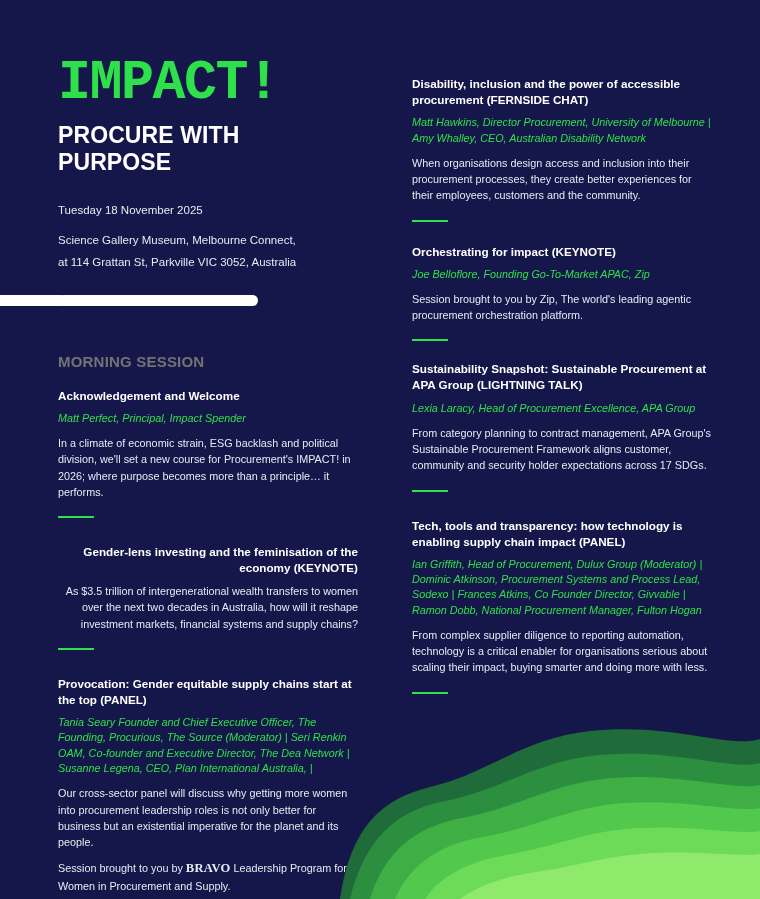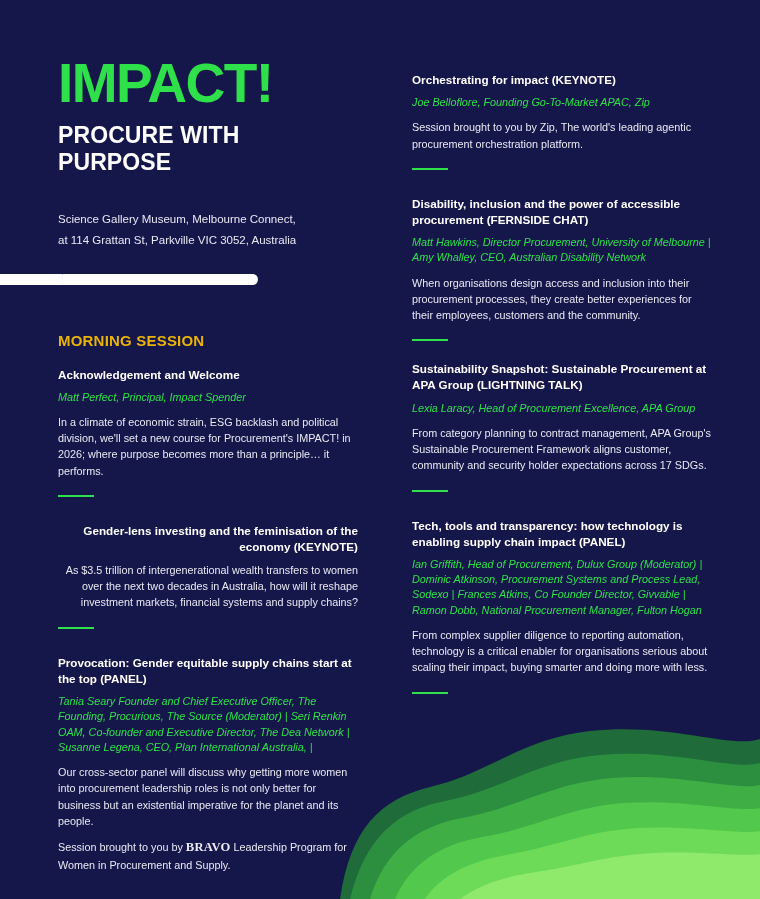--- a/index.html
+++ b/index.html
@@ -31,21 +31,21 @@
     position: relative;
     z-index: 2;
     display: flex;
     padding: 50px 52px 0 58px;
   }
   .col-left { width: 300px; flex: 0 0 300px; }
   .col-right { width: 300px; flex: 0 0 300px; margin-left: 54px; }
 
   
   .logo {
-    font-family: Liberation Sans, sans-serif;
+    font-family: Liberation Mono, monospace;
     font-weight: 700;
     font-size: 55px;
     letter-spacing: -1.5px;
     line-height: 1;
     color: #2ee04a;
     margin: 6px 0 0 0;
   }
   .tagline {
     font-weight: 700;
     font-size: 23px;
@@ -83,21 +83,21 @@
     background: #ffffff;
   }
 
   
   .session-title {
     font-weight: 700;
     font-size: 15px;
     letter-spacing: 0.2px;
     margin-top: 47px;
     margin-bottom: 18px;
-    color: #eab308;
+    color: #737373;
   }
 
   .item { margin-bottom: 20px; }
   .item-title {
     font-weight: 700;
     font-size: 11.7px;
     line-height: 1.38;
     color: #ffffff;
     margin-bottom: 7px;
   }
@@ -149,20 +149,21 @@
 </div>
 
 <div class="page">
 
   <div class="col-left">
 
     <div class="logo">IMPACT!</div>
     <div class="tagline">PROCURE WITH PURPOSE</div>
 
     <div class="event-meta">
+      <div>Tuesday 18 November 2025</div>
       <div class="meta-gap"></div>
       <div>Science Gallery Museum, Melbourne Connect,</div>
       <div>at 114 Grattan St, Parkville VIC 3052, Australia</div>
     </div>
 
     <div class="barwrap">
       <div class="bar-left-cap"></div>
       <div class="bar-track"></div>
     </div>
 
@@ -186,34 +187,34 @@
       <div class="item-speakers">Tania Seary Founder and Chief Executive Officer, The Founding, Procurious, The Source (Moderator) | Seri Renkin OAM, Co-founder and Executive Director, The Dea Network | Susanne Legena, CEO, Plan International Australia, |</div>
       <div class="item-desc">Our cross-sector panel will discuss why getting more women into procurement leadership roles is not only better for business but an existential imperative for the planet and its people.</div>
       <div class="item-note"><span>Session brought to you by </span><span class="bravo">BRAVO</span><span> Leadership Program for Women in Procurement and Supply.</span></div>
 
     </div>
 
   </div>
 
   <div class="col-right">
 
+    <div class="item" style="margin-top:26px;">
+      <div class="item-title">Disability, inclusion and the power of accessible procurement (FERNSIDE CHAT)</div>
+      <div class="item-speakers">Matt Hawkins, Director Procurement, University of Melbourne | Amy Whalley, CEO, Australian Disability Network</div>
+      <div class="item-desc">When organisations design access and inclusion into their procurement processes, they create better experiences for their employees, customers and the community.</div>
+      <div class="divider"></div>
+    </div>
+
     <div class="item" style="margin-top:22px;">
       <div class="item-title">Orchestrating for impact (KEYNOTE)</div>
       <div class="item-speakers">Joe Belloflore, Founding Go-To-Market APAC, Zip</div>
       <div class="item-desc">Session brought to you by Zip, The world's leading agentic procurement orchestration platform.</div>
       <div class="divider"></div>
     </div>
 
-    <div class="item" style="margin-top:26px;">
-      <div class="item-title">Disability, inclusion and the power of accessible procurement (FERNSIDE CHAT)</div>
-      <div class="item-speakers">Matt Hawkins, Director Procurement, University of Melbourne | Amy Whalley, CEO, Australian Disability Network</div>
-      <div class="item-desc">When organisations design access and inclusion into their procurement processes, they create better experiences for their employees, customers and the community.</div>
-      <div class="divider"></div>
-    </div>
-
     <div class="item" style="margin-top:20px;">
       <div class="item-title">Sustainability Snapshot: Sustainable Procurement at APA Group (LIGHTNING TALK)</div>
       <div class="item-speakers">Lexia Laracy, Head of Procurement Excellence, APA Group</div>
       <div class="item-desc">From category planning to contract management, APA Group's Sustainable Procurement Framework aligns customer, community and security holder expectations across 17 SDGs.</div>
       <div class="divider"></div>
     </div>
 
     <div class="item" style="margin-top:26px;">
       <div class="item-title">Tech, tools and transparency: how technology is enabling supply chain impact (PANEL)</div>
       <div class="item-speakers">Ian Griffith, Head of Procurement, Dulux Group (Moderator) | Dominic Atkinson, Procurement Systems and Process Lead, Sodexo | Frances Atkins, Co Founder Director, Givvable | Ramon Dobb, National Procurement Manager, Fulton Hogan</div>

